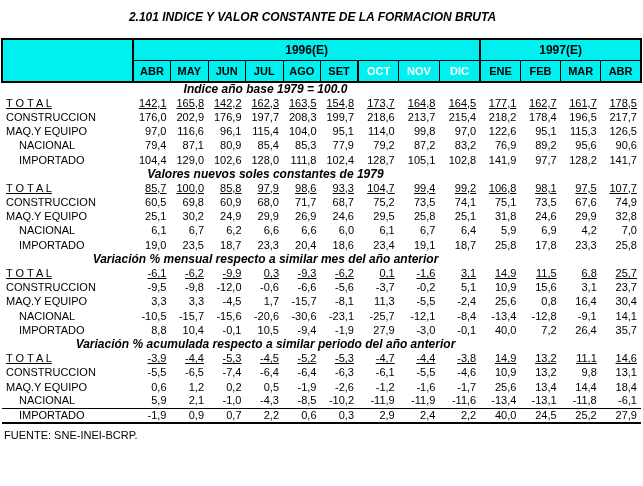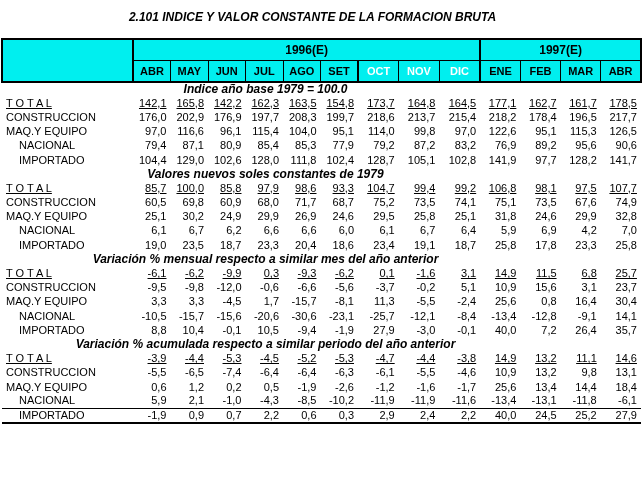--- a/index.html
+++ b/index.html
@@ -426,13 +426,14 @@
           <td class="val">2,4</td>
           <td class="val">2,2</td>
           <td class="val">40,0</td>
           <td class="val">24,5</td>
           <td class="val">25,2</td>
           <td class="val">27,9</td>
         </tr>
       </tbody>
   </table>
 
+  <div class="fuente">FUENTE: SNE-INEI-BCRP.</div>
 </div>
 
 </body></html>

